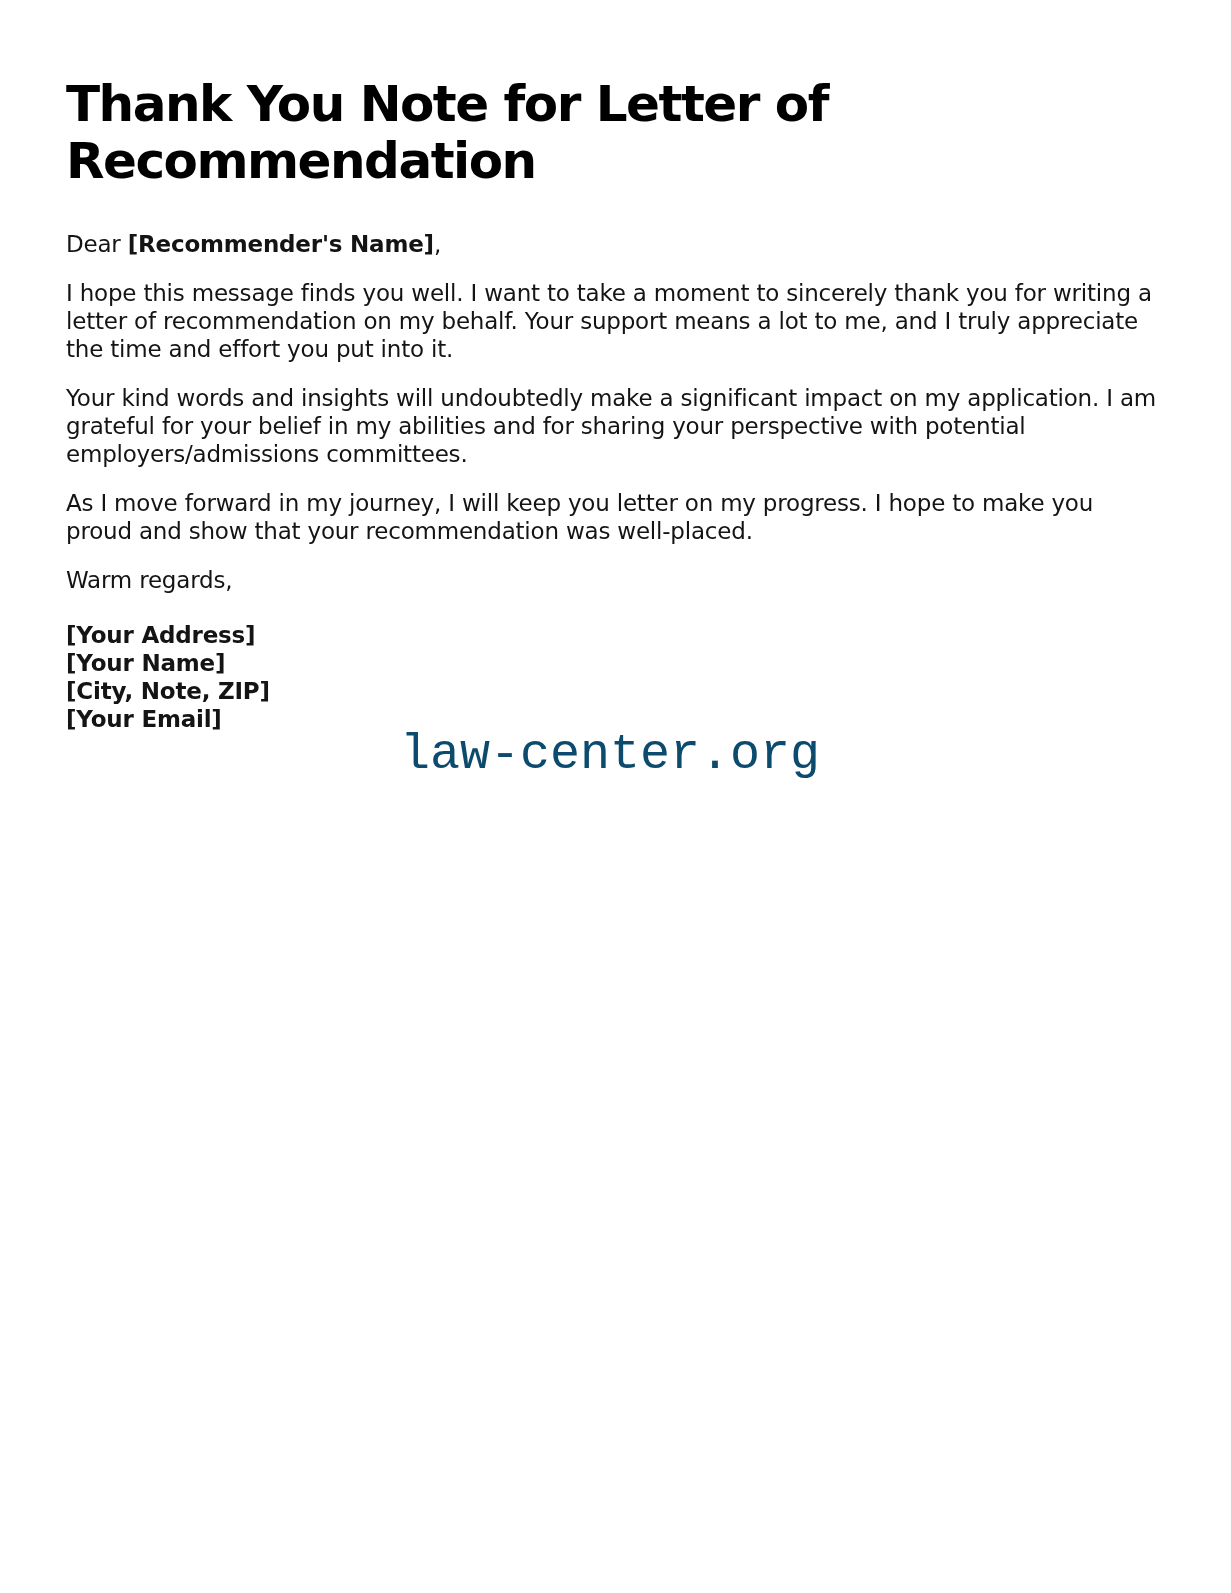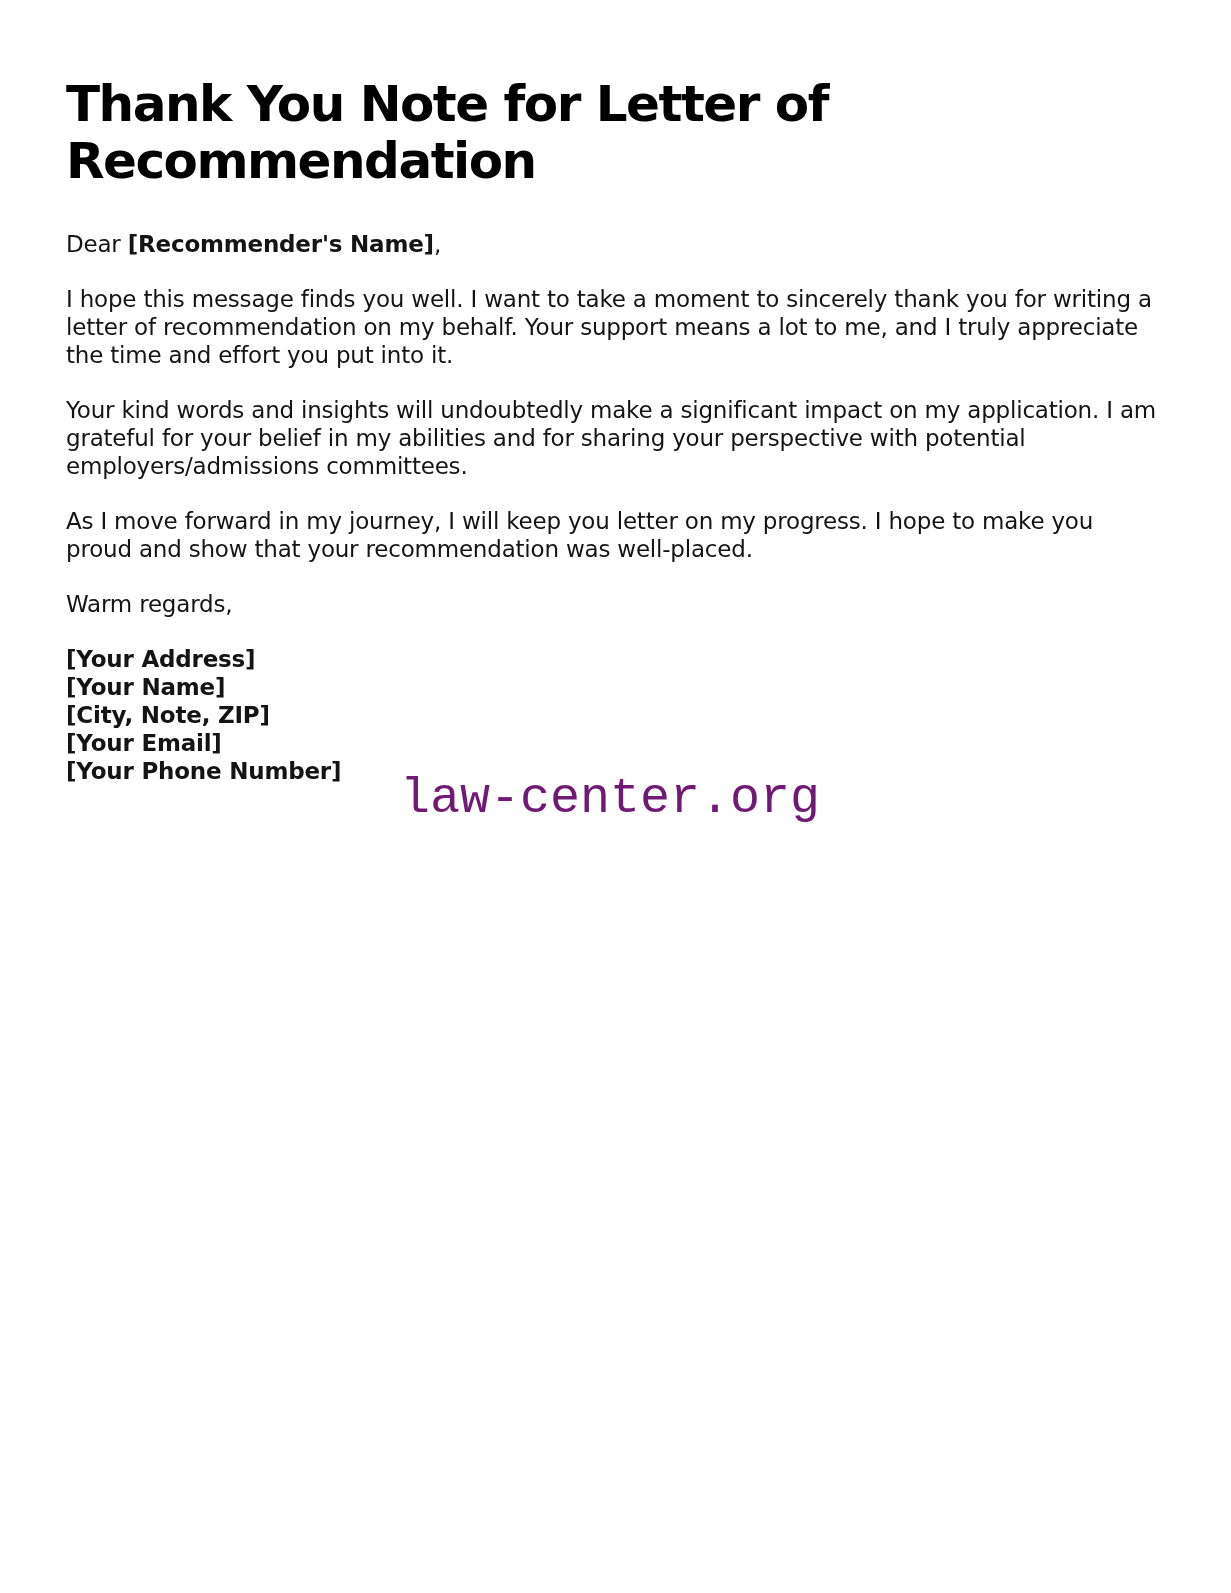--- a/index.html
+++ b/index.html
@@ -29,43 +29,43 @@
     font-weight: bold;
     letter-spacing: -1.5px;
     color: #000000;
     max-width: 980px;
   }
   .salutation,
   .paragraph,
   .closing {
     font-size: 23px;
     line-height: 28px;
-    margin: 27px 0;
+    margin: 21px 0;
     max-width: 1105px;
     letter-spacing: -0.2px;
   }
   .salutation .bold-name {
     font-weight: bold;
   }
   .signature-block {
     margin-top: 27px;
     font-size: 23px;
     line-height: 28px;
     font-weight: bold;
     letter-spacing: -0.2px;
   }
   .watermark {
     position: absolute;
     left: 400px;
-    top: 770px;
+    top: 726px;
     font-family: "Liberation Mono", "DejaVu Sans Mono", monospace;
     font-size: 50px;
     font-weight: normal;
     letter-spacing: 0px;
-    color: #701a75;
+    color: #0c4a6e;
     white-space: nowrap;
   }
 </style>
 </head>
 <body>
 
 <div class="page">
 
   <h1 class="doc-title">Thank You Note for Letter of Recommendation</h1>
 
@@ -78,18 +78,17 @@
   <p class="paragraph">As I move forward in my journey, I will keep you letter on my progress. I hope to make you proud and show that your recommendation was well-placed.</p>
 
 
   <p class="closing">Warm regards,</p>
 
   <div class="signature-block">
     <div>[Your Address]</div>
     <div>[Your Name]</div>
     <div>[City, Note, ZIP]</div>
     <div>[Your Email]</div>
-    <div>[Your Phone Number]</div>
   </div>
 
   <div class="watermark">law-center.org</div>
 
 </div>
 
 </body></html>

